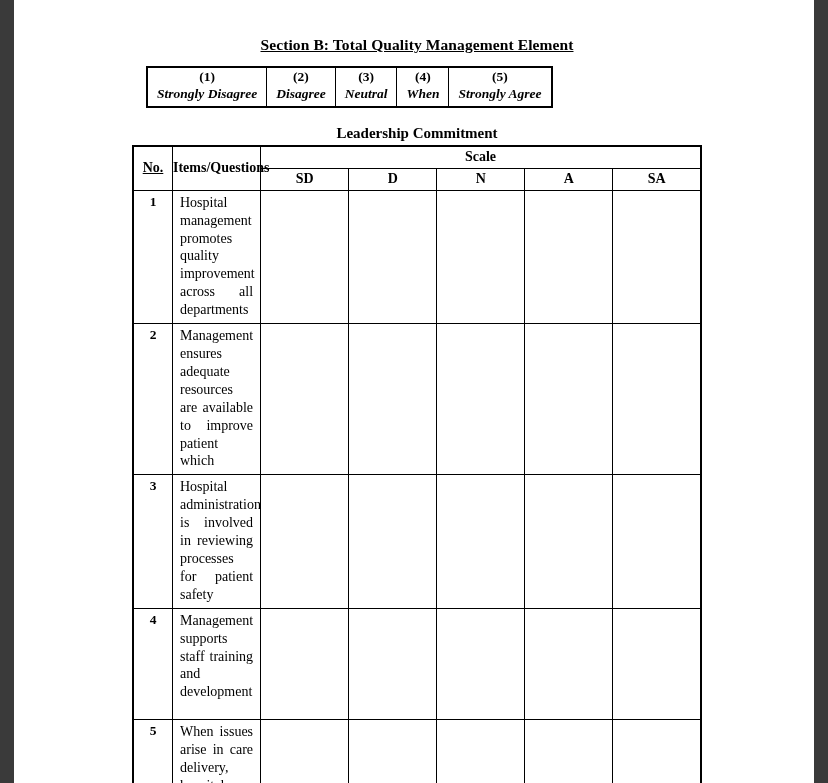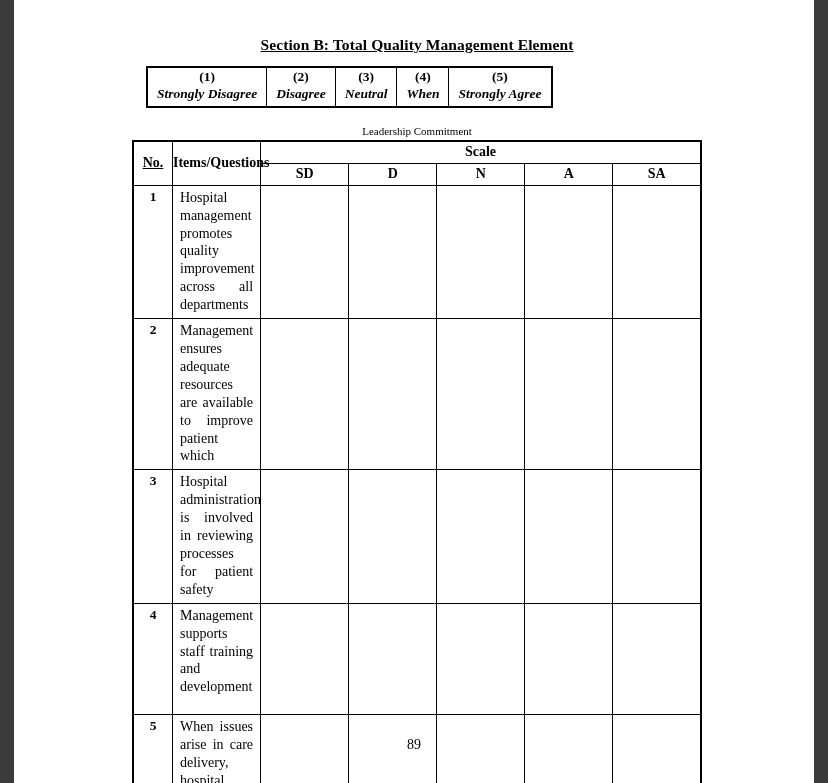--- a/index.html
+++ b/index.html
@@ -55,22 +55,22 @@
     line-height: 1.25;
   }
   table.legend td:first-child { border-left: none; }
   table.legend td:last-child { border-right: none; }
   .legend-num { display: block; }
   .legend-lab { display: block; font-style: italic; }
 
   
   .tbl-title {
     text-align: center;
-    font-weight: normal;
-    font-size: 11px;
+    font-weight: bold;
+    font-size: 15px;
     margin: 17px 0 3px 0;
   }
   table.q {
     border-collapse: collapse;
     width: 100%;
     table-layout: fixed;
   }
   table.q th, table.q td {
     border: 1px solid #000;
     font-size: 14px;
@@ -208,14 +208,13 @@
         <td class="cell"></td>
         <td class="cell"></td>
         <td class="cell"></td>
         <td class="cell"></td>
         <td class="cell"></td>
       </tr>
 
     </tbody>
   </table>
 
-  <div class="page-number">89</div>
 </div>
 
 </body></html>

